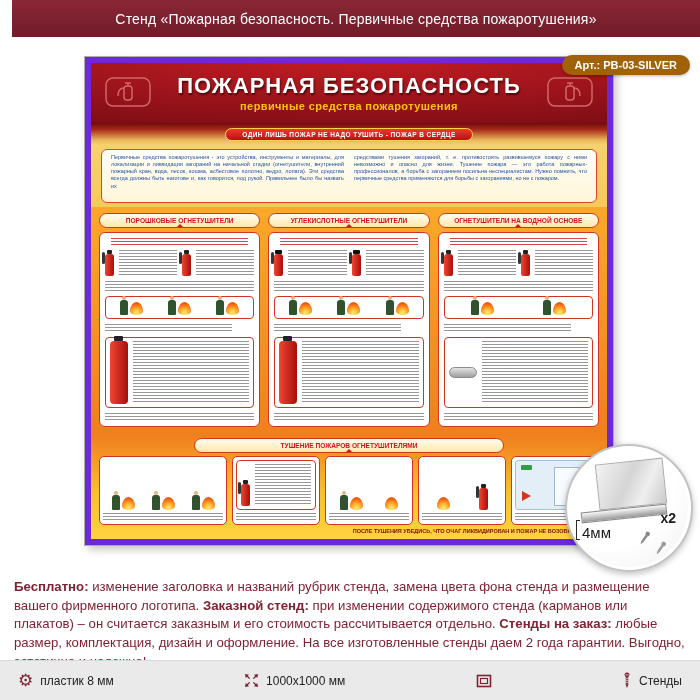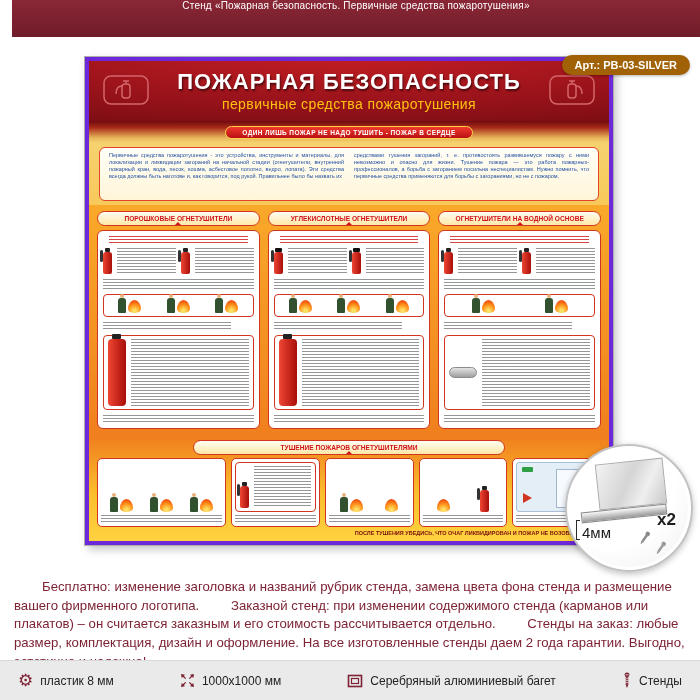--- a/index.html
+++ b/index.html
@@ -7,51 +7,51 @@
   body {
     font-family: "Liberation Sans", sans-serif;
     background:#ffffff; position:relative; overflow:hidden;
   }
   .page { position:absolute; inset:0; }
 
   
   .top-bar {
     position:absolute; top:0; left:12px; right:0; height:37px;
     background:linear-gradient(180deg,#8a2736,#701c29);
-    color:#fff; display:flex; align-items:flex-start; justify-content:center;
-    font-size:10px; letter-spacing:.2px;
+    color:#fff; display:flex; align-items:center; justify-content:center;
+    font-size:14px; letter-spacing:.2px;
   }
 
   
   .art-badge {
     position:absolute; top:55px; right:10px; z-index:30;
     background:#a16207; color:#fff; border-radius:13px;
     padding:4px 13px; font-size:11px; font-weight:bold;
     box-shadow:0 1px 3px rgba(0,0,0,.3);
   }
 
   
   .stand {
     position:absolute; left:85px; top:57px; width:528px; height:488px;
-    border:4px solid #6d28d9;
+    border:6px solid #6d28d9;
     box-shadow: inset 0 0 0 1px #b9b9b9, 0 0 0 1px #adadad, 3px 4px 9px rgba(0,0,0,.25);
     background:#fff; z-index:5;
   }
   .stand-inner { width:100%; height:100%; display:flex; flex-direction:column; overflow:hidden; }
 
   .stand-header {
     height:60px; position:relative; flex:0 0 auto;
     background:radial-gradient(130% 150% at 50% -10%, #c41e23 0%, #97121a 55%, #6f0b10 100%);
     display:flex; flex-direction:column; align-items:center; justify-content:center;
   }
   .stand-title {
     color:#fff; font-weight:bold; font-size:22px; letter-spacing:1px;
     text-shadow:1px 2px 2px rgba(0,0,0,.55); line-height:1;
   }
-  .stand-subtitle { color:#ffc30f; font-weight:normal; font-size:14px; margin-top:3px; letter-spacing:.4px; }
+  .stand-subtitle { color:#ffc30f; font-weight:bold; font-size:11px; margin-top:3px; letter-spacing:.4px; }
   .corner-icon { position:absolute; top:14px; }
   .corner-icon.left { left:14px; }
   .corner-icon.right { right:14px; }
 
   .ribbon-row {
     height:22px; flex:0 0 auto; display:flex; align-items:center; justify-content:center;
     background:linear-gradient(180deg,#6f0b10 0%, #a82a18 30%, #e8b95c 78%, #f6d26f 100%);
   }
   .ribbon-pill {
     background:linear-gradient(180deg,#f0392b,#b91015);
@@ -143,31 +143,31 @@
     background:linear-gradient(120deg,#f3f3f3,#d5d5d5 45%,#efefef 70%,#c9c9c9);
     border:1px solid #ababab; transform:rotate(-6deg);
   }
   .inset-bar {
     position:absolute; left:14px; top:62px; width:86px; height:11px;
     background:linear-gradient(180deg,#fafafa,#969696); border:1px solid #8d8d8d; transform:rotate(-6deg);
   }
   .inset-dim { position:absolute; left:9px; top:74px; width:4px; height:20px;
     border-top:1.5px solid #2b2b2b; border-bottom:1.5px solid #2b2b2b; border-left:1.5px solid #2b2b2b; }
   .inset-4mm { position:absolute; left:15px; top:78px; font-size:15px; font-weight:normal; color:#1d1d1d; }
-  .inset-x2 { position:absolute; right:15px; top:64px; font-size:17px; font-weight:bold; color:#1d1d1d; }
+  .inset-x2 { position:absolute; right:15px; top:64px; font-size:14px; font-weight:bold; color:#1d1d1d; }
   .inset-screw { position:absolute; }
   .inset-screw.s1 { left:72px; top:84px; transform:rotate(35deg); }
   .inset-screw.s2 { left:88px; top:94px; transform:rotate(35deg); }
 
   
   .desc {
     position:absolute; left:14px; top:578px; width:674px;
     color:#7d2334; font-size:13.2px; line-height:1.42; text-align:left;
   }
-  .desc b { font-weight:normal;margin-left:28px; }
+  .desc b { font-weight:bold; }
 
   
   .footer {
     position:absolute; left:0; right:0; bottom:0; height:40px;
     background:#eaeaea; border-top:1px solid #d8d8d8;
     display:flex; align-items:center; justify-content:space-between;
     padding:0 18px; color:#222; font-size:12px;
   }
   .fitem { display:flex; align-items:center; gap:7px; white-space:nowrap; }
   .ficon { display:inline-flex; align-items:center; justify-content:center; color:#7d2334; font-size:17px; line-height:1; }
@@ -430,21 +430,20 @@
       </span>
       <span>1000x1000 мм</span>
     </div>
     <div class="fitem">
       <span class="ficon">
         <svg viewBox="0 0 16 16" width="16" height="16">
             <rect x="1.5" y="2.5" width="13" height="11" fill="none" stroke="#7d2334" stroke-width="1.6"></rect>
             <rect x="4.5" y="5.5" width="7" height="5" fill="none" stroke="#7d2334" stroke-width="1.2"></rect>
           </svg>
       </span>
-      <span>Серебряный алюминиевый багет</span>
     </div>
     <div class="fitem">
       <span class="ficon">
         <svg viewBox="0 0 10 18" width="10" height="17">
             <circle cx="5" cy="3" r="2.6" fill="#7d2334"></circle>
             <rect x="3.6" y="5.5" width="2.8" height="8" fill="#7d2334"></rect>
             <path d="M5 17 L3.6 13.5 H6.4 Z" fill="#7d2334"></path>
             <g stroke="#eaeaea" stroke-width=".8">
               <line x1="3" y1="7.5" x2="7" y2="6.8"></line>
               <line x1="3" y1="9.5" x2="7" y2="8.8"></line>

